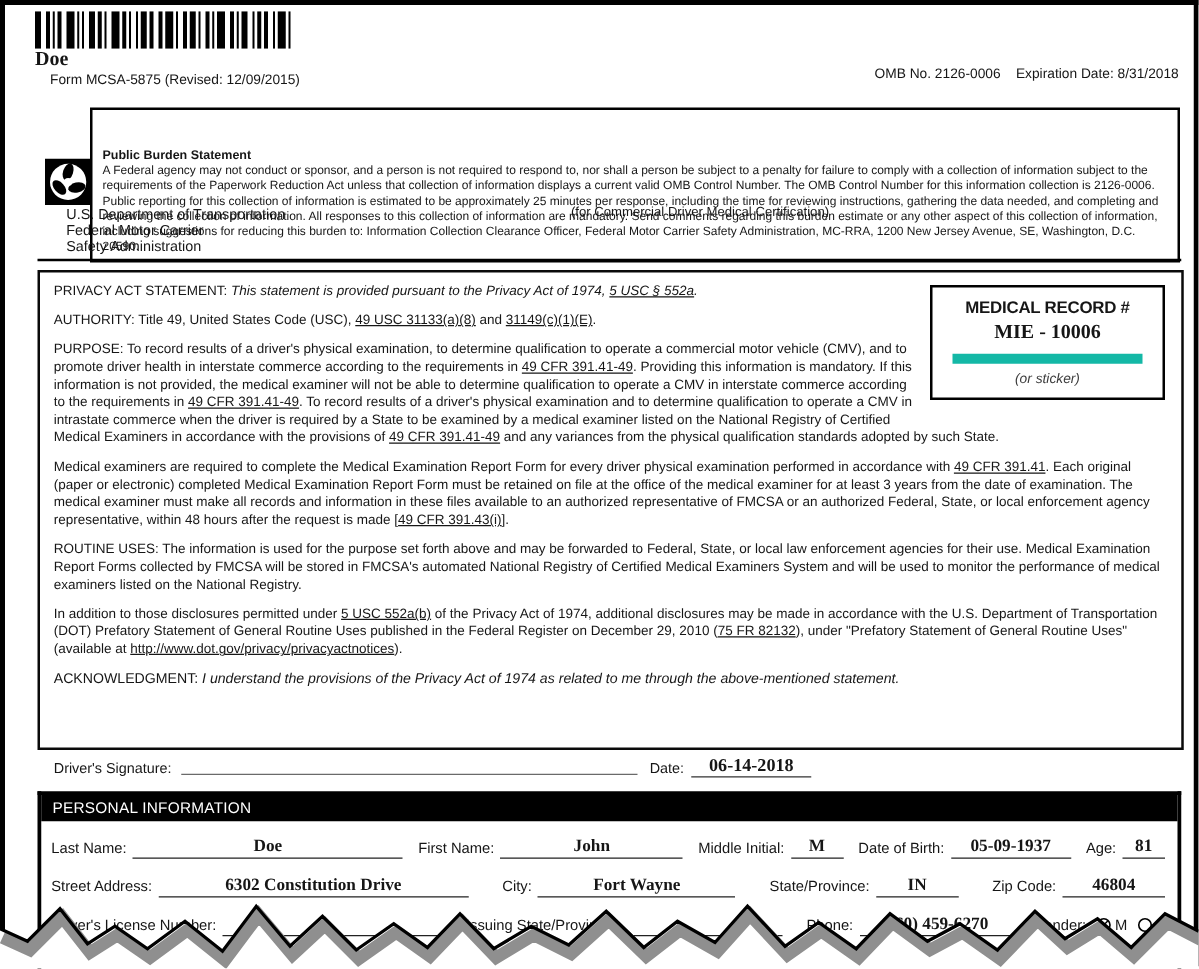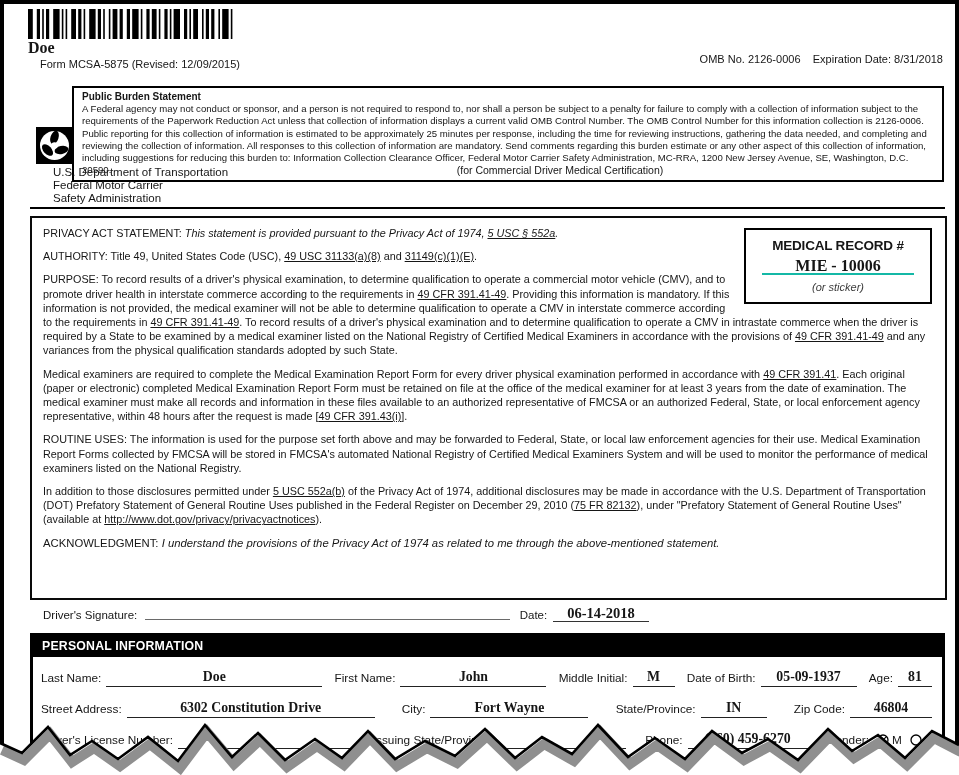--- a/index.html
+++ b/index.html
@@ -12,54 +12,54 @@
   
   .barcode{position:absolute;left:28px;top:9px;z-index:6;}
   .top-name{position:absolute;left:28px;top:39px;font-family:"Liberation Serif",serif;
             font-weight:bold;font-size:16px;z-index:6;}
   .form-line{position:absolute;left:40px;top:58px;font-size:11px;z-index:6;}
   .omb-line{position:absolute;right:16px;top:53px;font-size:11px;z-index:6;}
 
   
   .burden{position:absolute;left:72px;top:86px;width:852px;border:2px solid #000;
           padding:3px 8px 4px 8px;font-size:9.6px;line-height:12.2px;z-index:6;}
-  .burden .bt{font-weight:bold;font-size:10px;}
+  .burden .bt{font-weight:bold;font-size:10px;margin-top:28px;}
 
   
   .dot-logo{position:absolute;left:36px;top:127px;width:37px;height:37px;background:#000;z-index:7;}
   .agency{position:absolute;left:33px;top:166px;font-size:11.5px;line-height:13px;z-index:6;margin-left:20px;}
   .title-wrap{position:absolute;left:175px;top:163px;width:770px;text-align:center;z-index:6;}
   .title-main{font-weight:bold;font-size:21px;letter-spacing:-0.3px;}
   .title-sub{font-size:10.5px;margin-top:1px;}
   .header-rule{position:absolute;left:30px;top:207px;width:915px;height:2px;background:#000;z-index:6;}
 
   
   .privacy{position:absolute;left:30px;top:216px;width:891px;height:358px;border:2px solid #0a0a0a;
            padding:8px 11px 14px 11px;font-size:10.8px;line-height:14.2px;z-index:6;}
   .privacy p{margin:0 0 9px 0;}
   .medrec{float:right;width:176px;border:2px solid #000;margin:2px 2px 10px 14px;
           text-align:center;padding:9px 4px 7px 4px;}
   .medrec .mr-label{font-weight:bold;font-size:13.5px;letter-spacing:-0.2px;}
   .medrec .mr-value{font-family:"Liberation Serif",serif;font-weight:bold;font-size:16px;
-          margin-top:6px;padding-bottom:0;border-bottom:2px solid #14b8a6;width:86%;
+          margin-top:6px;padding-bottom:10px;border-bottom:8px solid #14b8a6;width:86%;
           margin-left:auto;margin-right:auto;}
   .medrec .mr-note{font-style:italic;font-size:11px;color:#3c3c3c;margin-top:5px;}
   .ack{font-size:11.3px;margin-top:2px;}
   .sigrow{display:flex;align-items:flex-end;width:68%;margin-top:14px;font-size:11.5px;}
   .sigline{flex:1;border-bottom:1px solid #6a6a6a;margin:0 10px 2px 8px;height:14px;}
   .dateval{font-family:"Liberation Serif",serif;font-weight:bold;font-size:14.5px;
            border-bottom:1.6px solid #333;padding:0 14px 1px 14px;margin-left:6px;margin-top:42px;}
 
   
   .sec1{position:absolute;left:31px;top:610px;font-size:12.8px;z-index:6;}
   .sec1 .st{font-weight:bold;} .sec1 .ss{font-style:italic;font-size:12px;}
 
   .personal{position:absolute;left:30px;top:633px;width:909px;border:3px solid #000;border-bottom:none;
             height:142px;z-index:6;}
-  .pi-header{background:#000;color:#fff;font-weight:bold;font-size:12.3px;height:21px;
+  .pi-header{background:#000;color:#fff;font-weight:normal;font-size:12.3px;height:21px;
              line-height:21px;padding-left:9px;letter-spacing:0.2px;}
   .pi-row{display:flex;justify-content:space-between;align-items:flex-end;padding:12px 10px 1px 8px;}
   .field{display:flex;align-items:flex-end;white-space:nowrap;}
   .field .lbl{font-size:11.8px;padding-bottom:2px;}
   .field .val{font-family:"Liberation Serif",serif;font-weight:bold;font-size:13.8px;
               border-bottom:1.7px solid #222;text-align:center;padding:0 4px 1px 4px;margin-left:5px;}
   .gender{display:flex;align-items:center;gap:3px;font-size:11.8px;padding-bottom:2px;}
   .radio{display:inline-block;width:12px;height:12px;margin-left:5px;}
 
   

